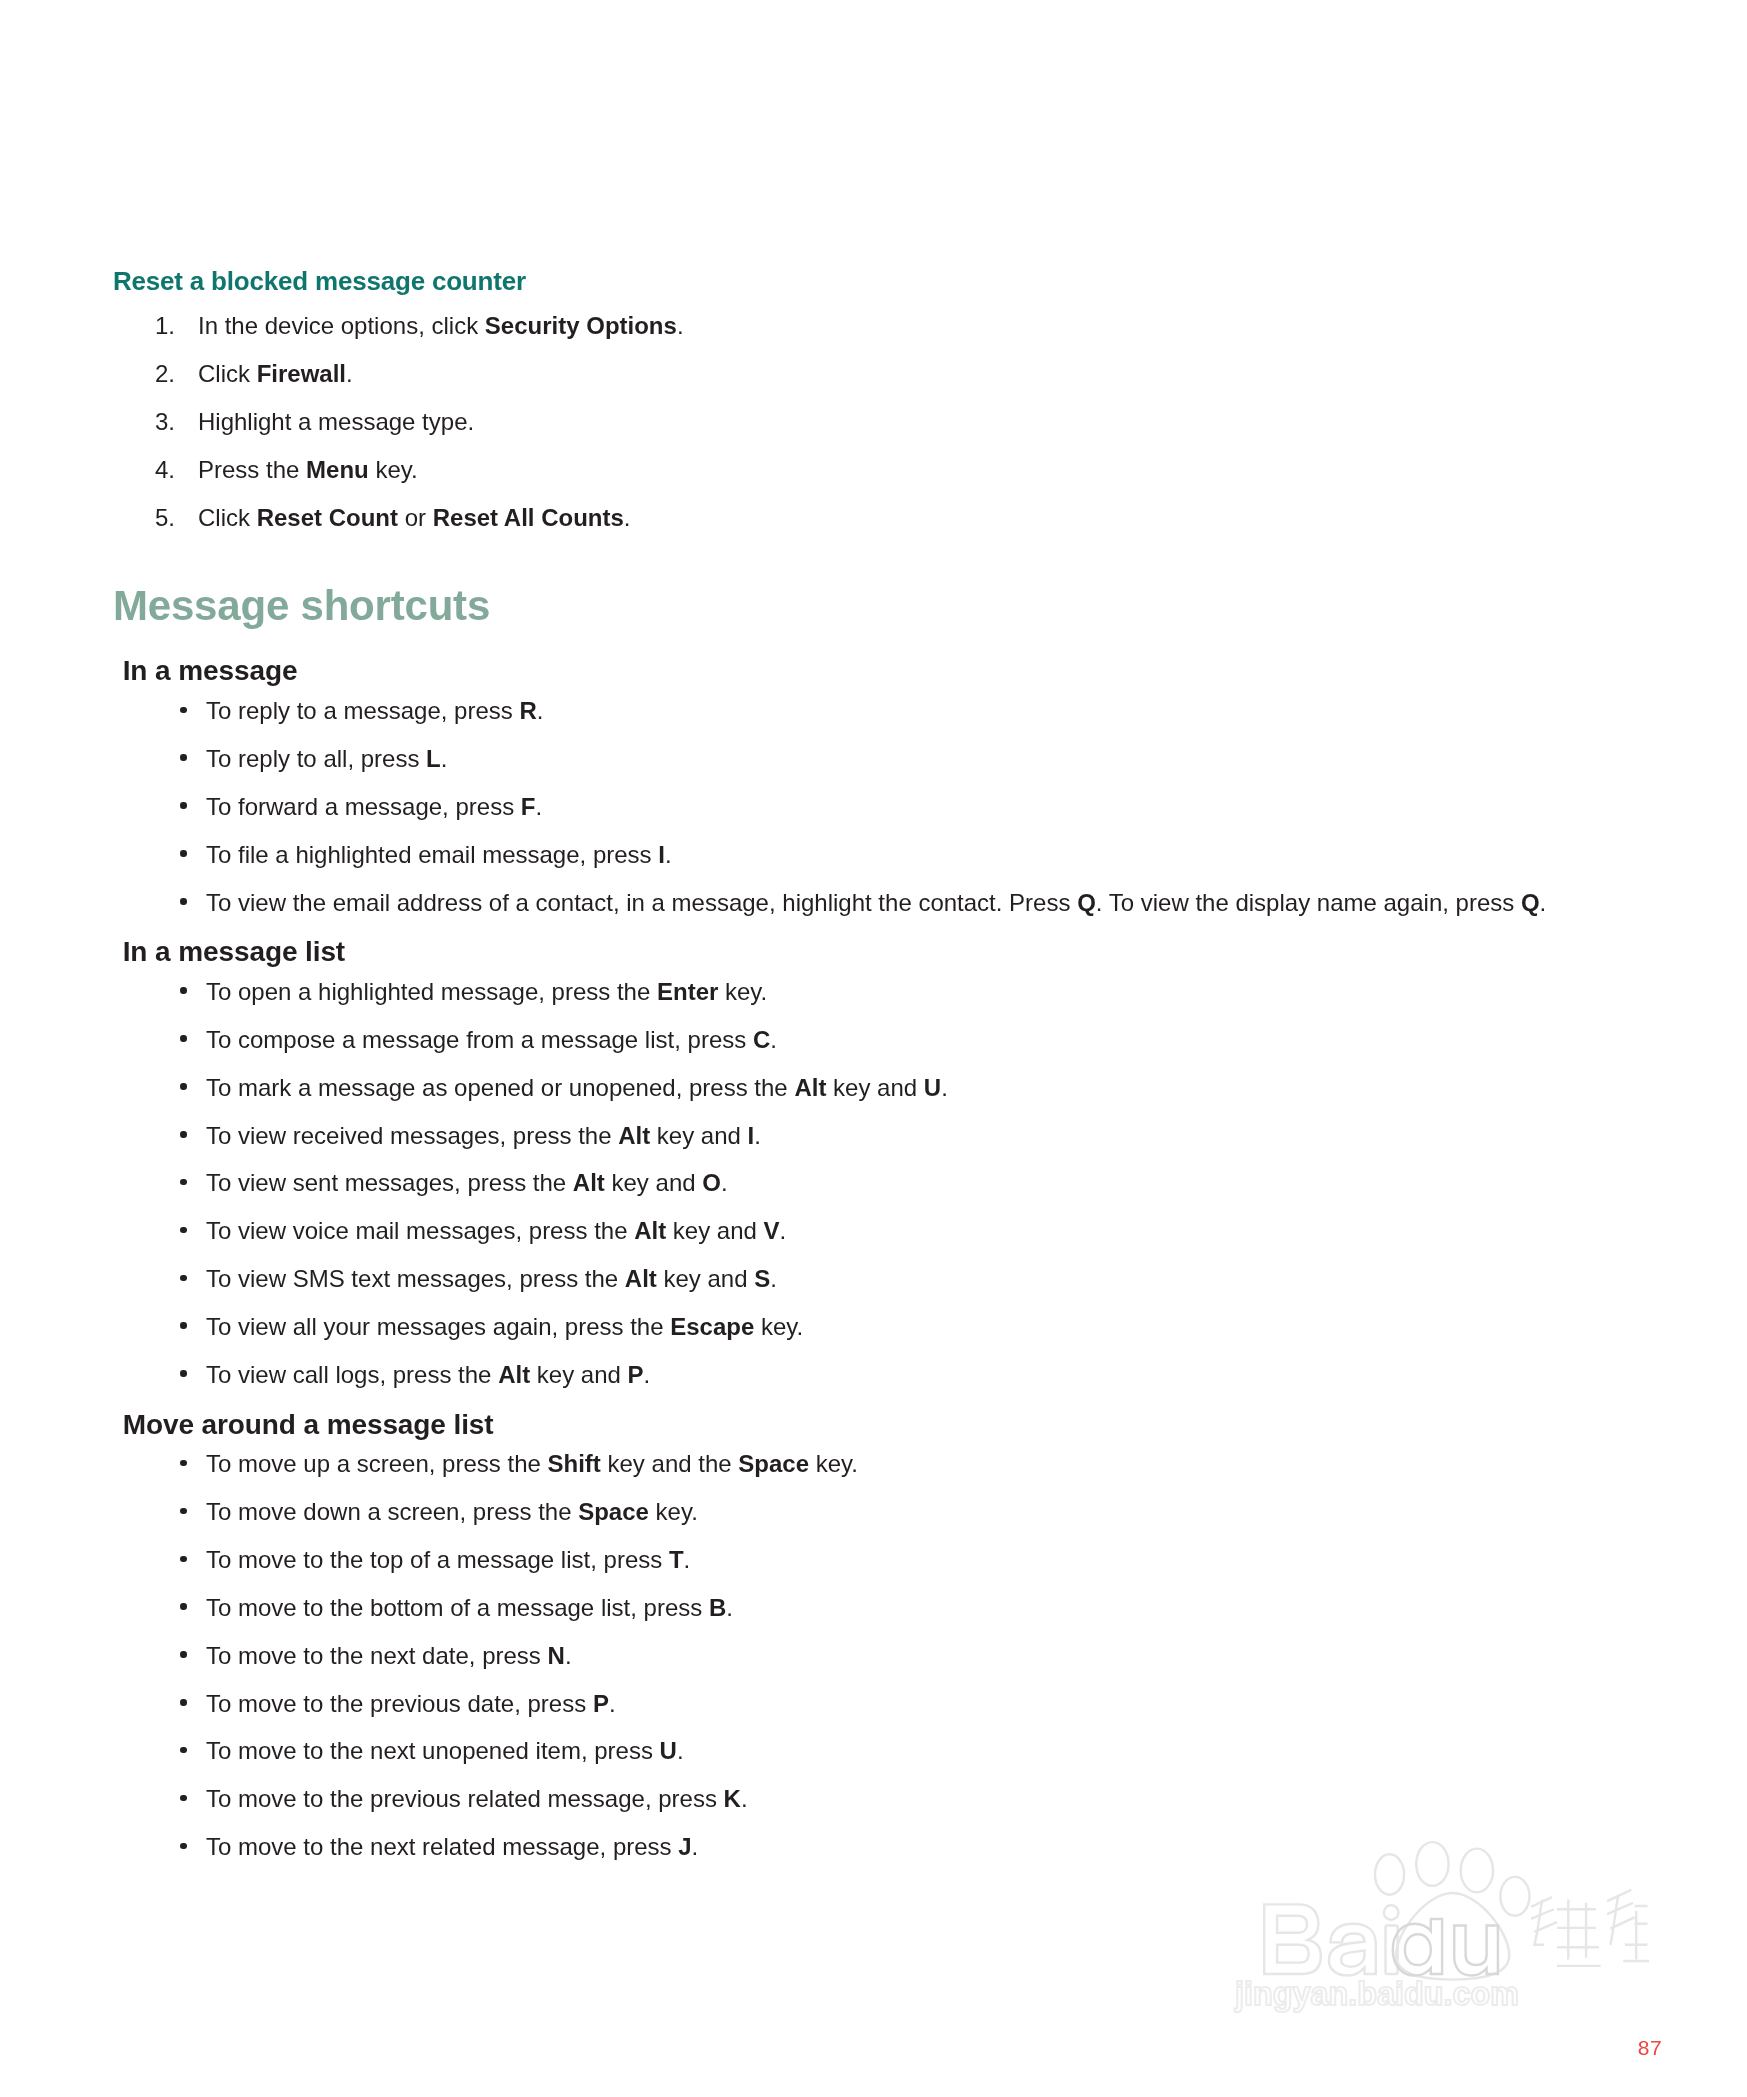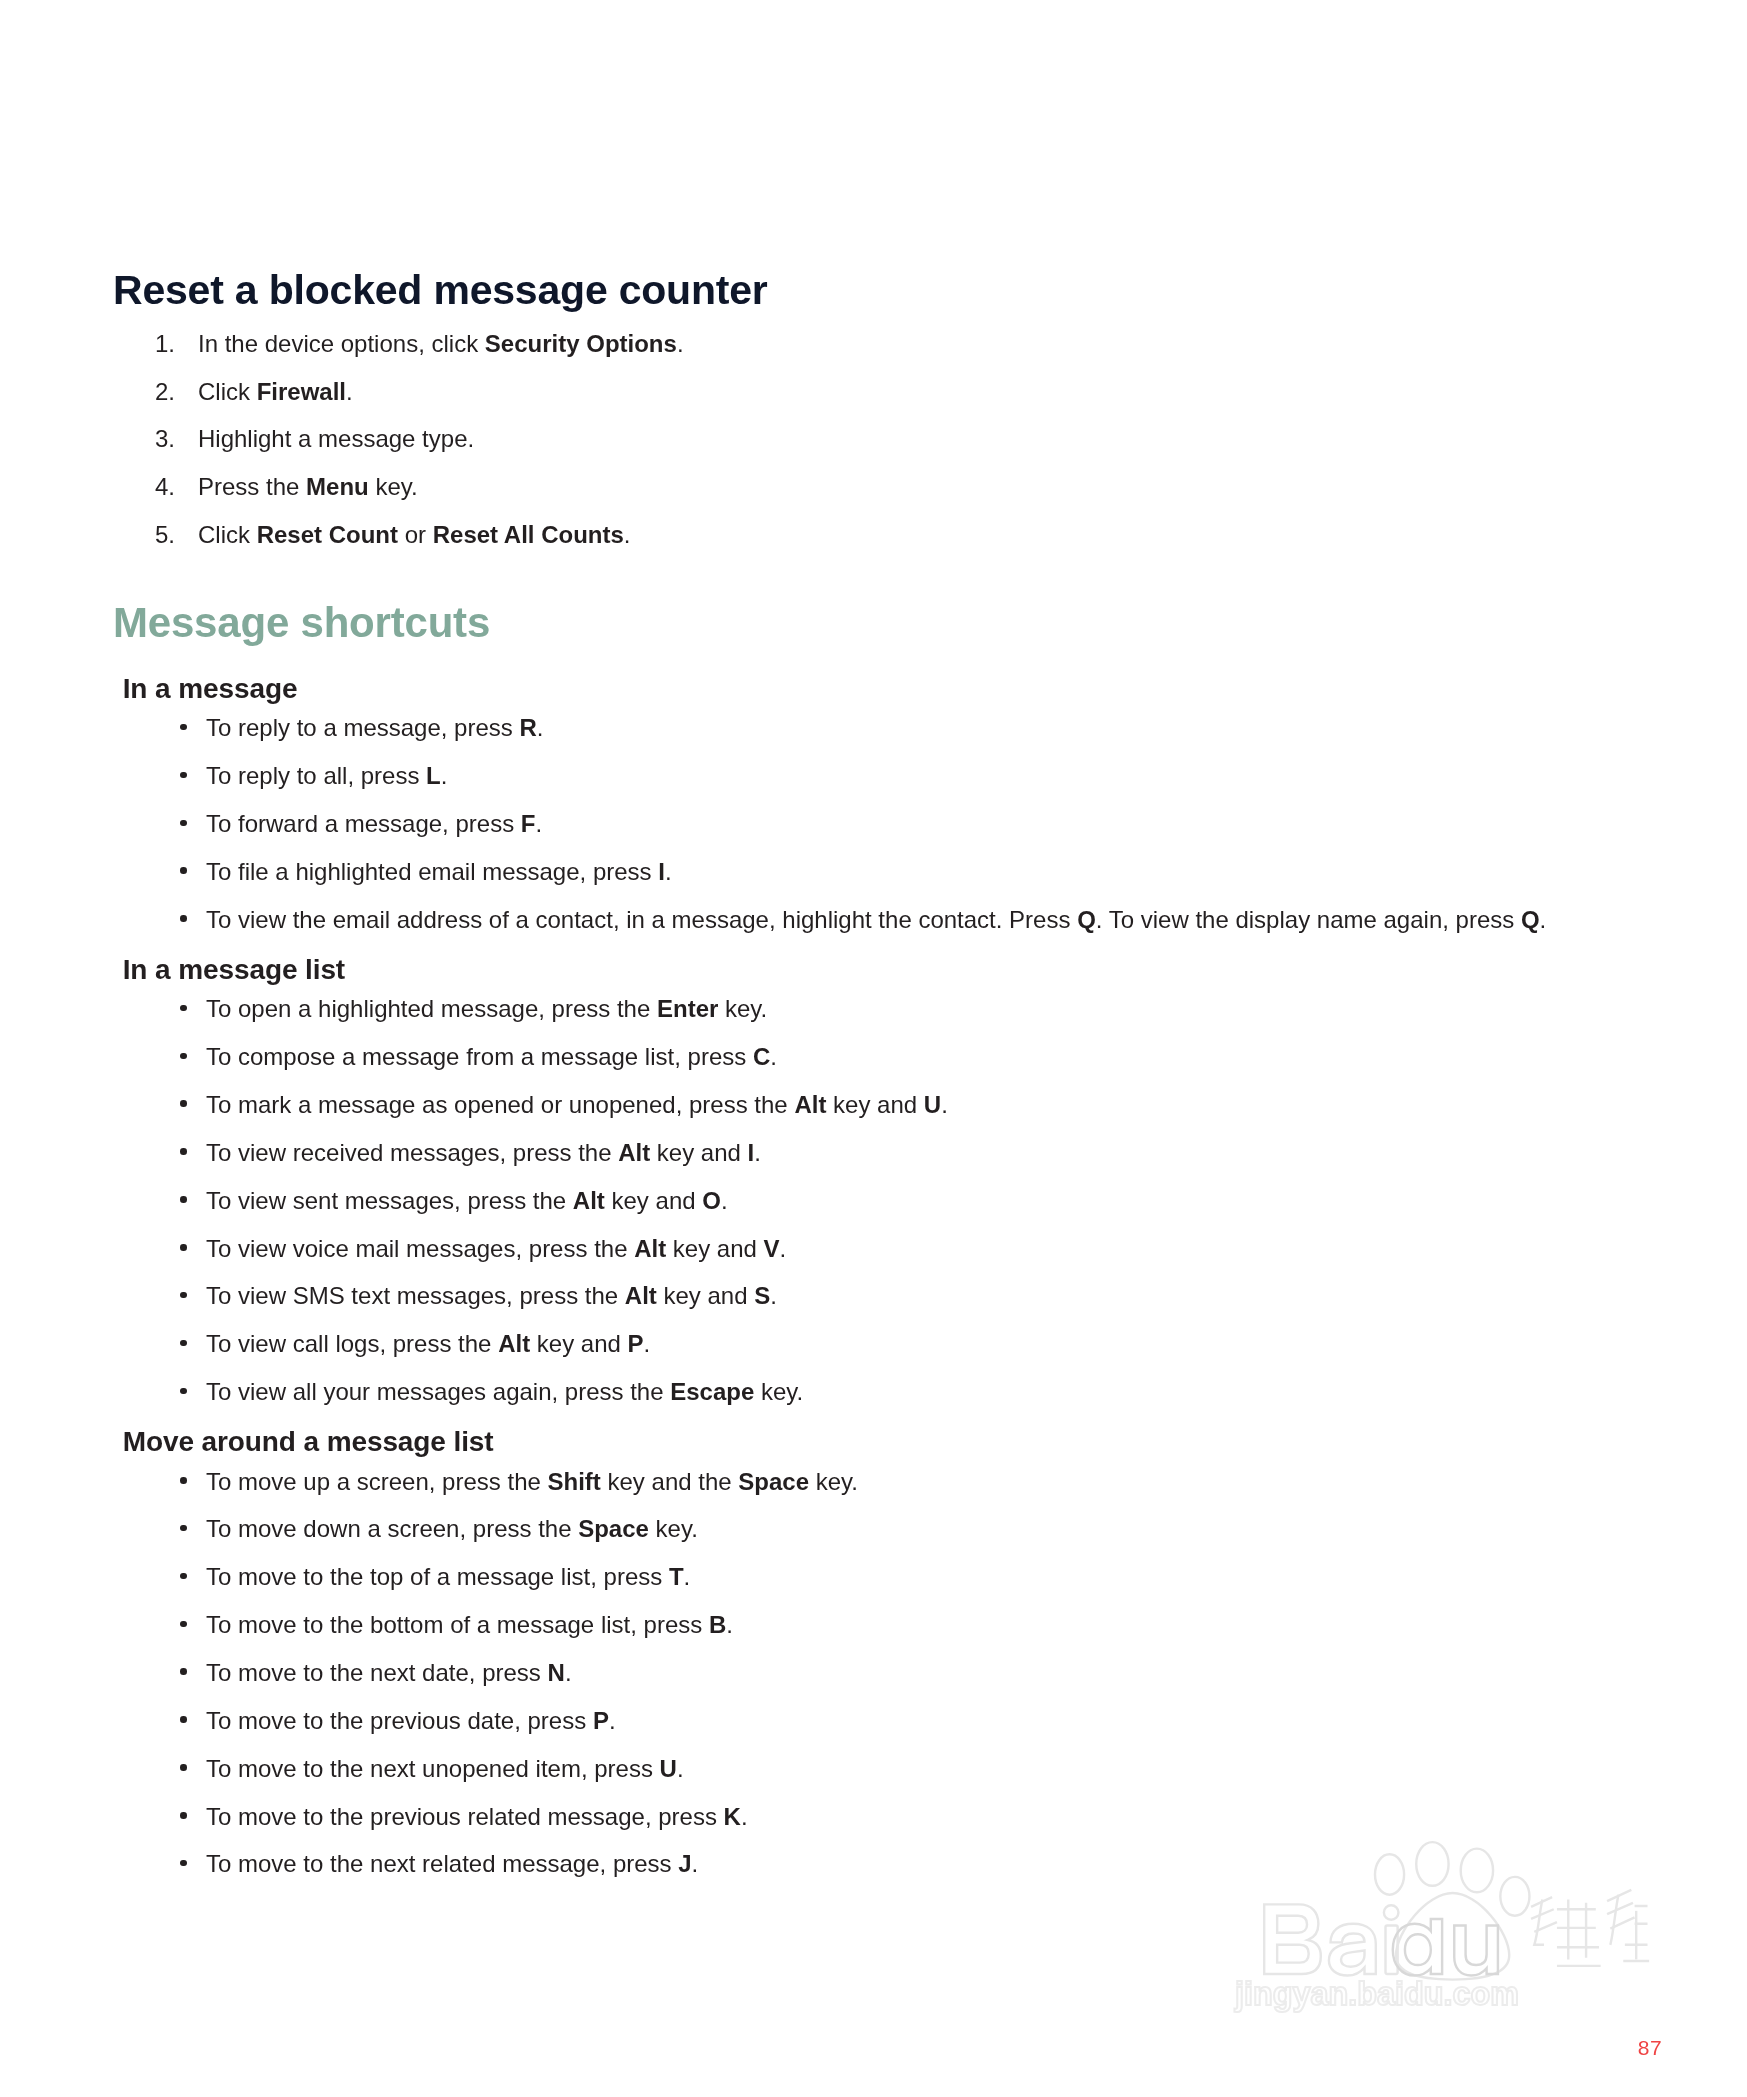--- a/index.html
+++ b/index.html
@@ -27,23 +27,23 @@
   
   .content {
     position: absolute;
     left: 113px;
     top: 267px;
     width: 1562px;
   }
 
   
   .h-sub {
-    font-size: 41px;
+    font-size: 26px;
     font-weight: 700;
-    color: #0f172a;
+    color: #0f766e;
     letter-spacing: -0.2px;
     line-height: 1.15;
     margin: 0 0 14.6px 0;
     font-stretch: condensed;
   }
 
   .h-main {
     font-size: 42px;
     font-weight: 700;
     color: #82a99a;
@@ -169,22 +169,22 @@
         <div class="grp">
           <div class="h-group">In a message list</div>
           <ul class="bullets">
             <li><span class="dot"></span><span>To open a highlighted message, press the <b>Enter</b> key.</span></li>
             <li><span class="dot"></span><span>To compose a message from a message list, press <b>C</b>.</span></li>
             <li><span class="dot"></span><span>To mark a message as opened or unopened, press the <b>Alt</b> key and <b>U</b>.</span></li>
             <li><span class="dot"></span><span>To view received messages, press the <b>Alt</b> key and <b>I</b>.</span></li>
             <li><span class="dot"></span><span>To view sent messages, press the <b>Alt</b> key and <b>O</b>.</span></li>
             <li><span class="dot"></span><span>To view voice mail messages, press the <b>Alt</b> key and <b>V</b>.</span></li>
             <li><span class="dot"></span><span>To view SMS text messages, press the <b>Alt</b> key and <b>S</b>.</span></li>
+            <li><span class="dot"></span><span>To view all your messages again, press the <b>Escape</b> key.</span></li>
             <li><span class="dot"></span><span>To view call logs, press the <b>Alt</b> key and <b>P</b>.</span></li>
-            <li><span class="dot"></span><span>To view all your messages again, press the <b>Escape</b> key.</span></li>
           </ul>
         </div>
         <div class="grp">
           <div class="h-group">Move around a message list</div>
           <ul class="bullets">
             <li><span class="dot"></span><span>To move up a screen, press the <b>Shift</b> key and the <b>Space</b> key.</span></li>
             <li><span class="dot"></span><span>To move down a screen, press the <b>Space</b> key.</span></li>
             <li><span class="dot"></span><span>To move to the top of a message list, press <b>T</b>.</span></li>
             <li><span class="dot"></span><span>To move to the bottom of a message list, press <b>B</b>.</span></li>
             <li><span class="dot"></span><span>To move to the next date, press <b>N</b>.</span></li>

